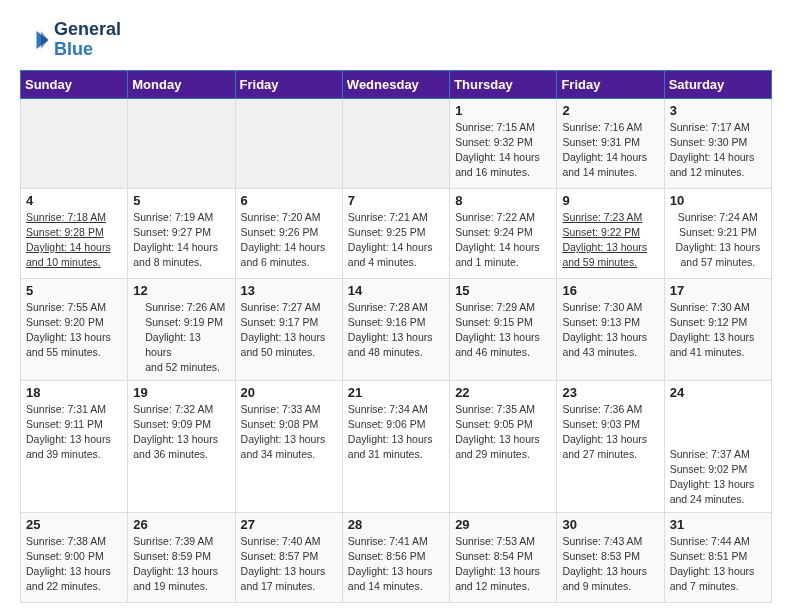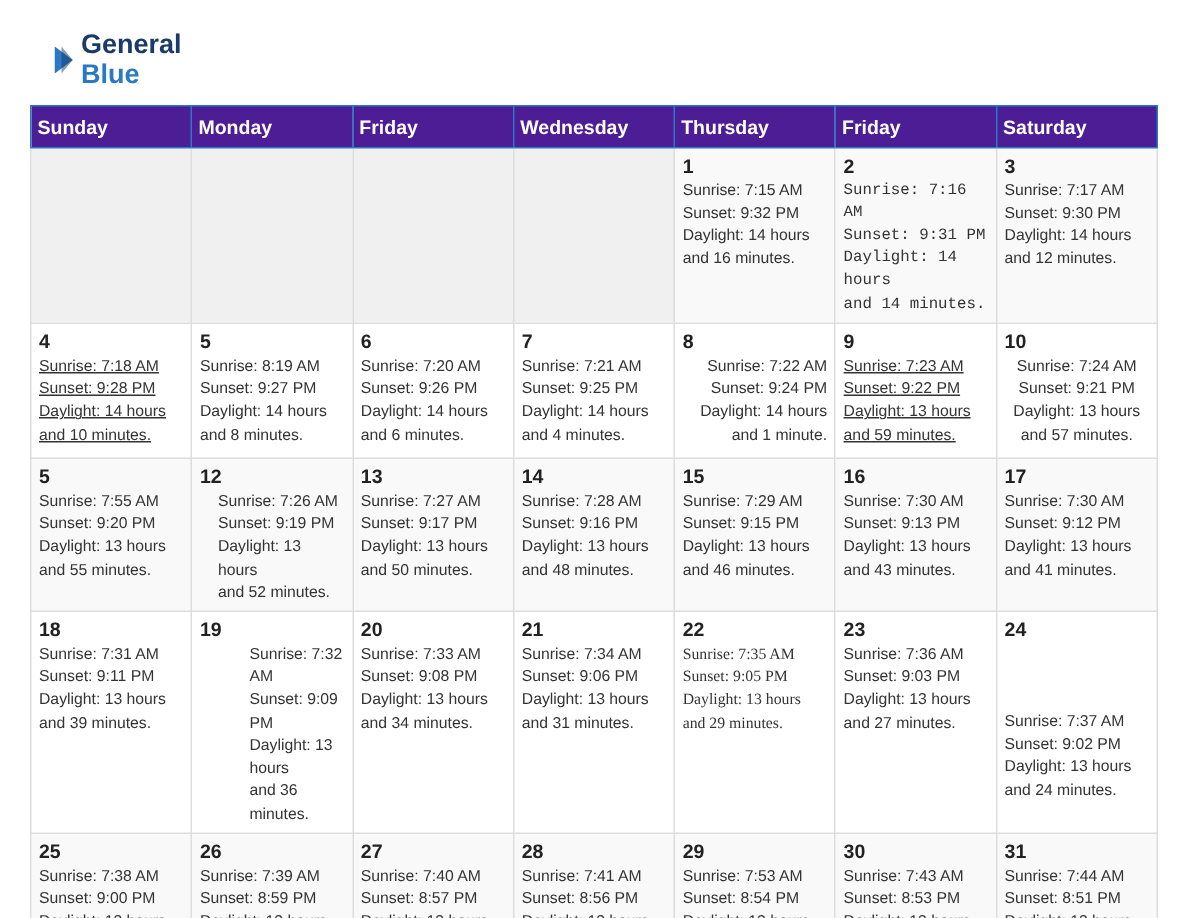--- a/index.html
+++ b/index.html
@@ -132,21 +132,21 @@
         <td class="empty"></td>
         <td>
           <span class="day-num">1</span>
           <div class="day-detail" style="white-space: pre-line;">Sunrise: 7:15 AM
 Sunset: 9:32 PM
 Daylight: 14 hours
 and 16 minutes.</div>
         </td>
         <td>
           <span class="day-num">2</span>
-          <div class="day-detail" style="white-space: pre-line; font-family: Liberation Mono, monospace;">Sunrise: 7:16 AM
+          <div class="day-detail" style="white-space: pre-line;">Sunrise: 7:16 AM
 Sunset: 9:31 PM
 Daylight: 14 hours
 and 14 minutes.</div>
         </td>
         <td>
           <span class="day-num">3</span>
           <div class="day-detail" style="white-space: pre-line;">Sunrise: 7:17 AM
 Sunset: 9:30 PM
 Daylight: 14 hours
 and 12 minutes.</div>
@@ -155,42 +155,42 @@
       <tr>
         <td>
           <span class="day-num">4</span>
           <div class="day-detail" style="white-space: pre-line; text-decoration: underline;">Sunrise: 7:18 AM
 Sunset: 9:28 PM
 Daylight: 14 hours
 and 10 minutes.</div>
         </td>
         <td>
           <span class="day-num">5</span>
-          <div class="day-detail" style="white-space: pre-line;">Sunrise: 8:19 AM
+          <div class="day-detail" style="white-space: pre-line;">Sunrise: 7:19 AM
 Sunset: 9:27 PM
 Daylight: 14 hours
 and 8 minutes.</div>
         </td>
         <td>
           <span class="day-num">6</span>
           <div class="day-detail" style="white-space: pre-line;">Sunrise: 7:20 AM
 Sunset: 9:26 PM
 Daylight: 14 hours
 and 6 minutes.</div>
         </td>
         <td>
           <span class="day-num">7</span>
           <div class="day-detail" style="white-space: pre-line;">Sunrise: 7:21 AM
 Sunset: 9:25 PM
 Daylight: 14 hours
 and 4 minutes.</div>
         </td>
         <td>
           <span class="day-num">8</span>
-          <div class="day-detail" style="white-space: pre-line; text-align: right;">Sunrise: 7:22 AM
+          <div class="day-detail" style="white-space: pre-line;">Sunrise: 7:22 AM
 Sunset: 9:24 PM
 Daylight: 14 hours
 and 1 minute.</div>
         </td>
         <td>
           <span class="day-num">9</span>
           <div class="day-detail" style="white-space: pre-line; text-decoration: underline;">Sunrise: 7:23 AM
 Sunset: 9:22 PM
 Daylight: 13 hours
 and 59 minutes.</div>
@@ -257,42 +257,42 @@
       <tr>
         <td>
           <span class="day-num">18</span>
           <div class="day-detail" style="white-space: pre-line;">Sunrise: 7:31 AM
 Sunset: 9:11 PM
 Daylight: 13 hours
 and 39 minutes.</div>
         </td>
         <td>
           <span class="day-num">19</span>
-          <div class="day-detail" style="white-space: pre-line; margin-left: 33px;">Sunrise: 7:32 AM
+          <div class="day-detail" style="white-space: pre-line;">Sunrise: 7:32 AM
 Sunset: 9:09 PM
 Daylight: 13 hours
 and 36 minutes.</div>
         </td>
         <td>
           <span class="day-num">20</span>
           <div class="day-detail" style="white-space: pre-line;">Sunrise: 7:33 AM
 Sunset: 9:08 PM
 Daylight: 13 hours
 and 34 minutes.</div>
         </td>
         <td>
           <span class="day-num">21</span>
           <div class="day-detail" style="white-space: pre-line;">Sunrise: 7:34 AM
 Sunset: 9:06 PM
 Daylight: 13 hours
 and 31 minutes.</div>
         </td>
         <td>
           <span class="day-num">22</span>
-          <div class="day-detail" style="white-space: pre-line; font-family: Liberation Serif, serif;">Sunrise: 7:35 AM
+          <div class="day-detail" style="white-space: pre-line;">Sunrise: 7:35 AM
 Sunset: 9:05 PM
 Daylight: 13 hours
 and 29 minutes.</div>
         </td>
         <td>
           <span class="day-num">23</span>
           <div class="day-detail" style="white-space: pre-line;">Sunrise: 7:36 AM
 Sunset: 9:03 PM
 Daylight: 13 hours
 and 27 minutes.</div>

